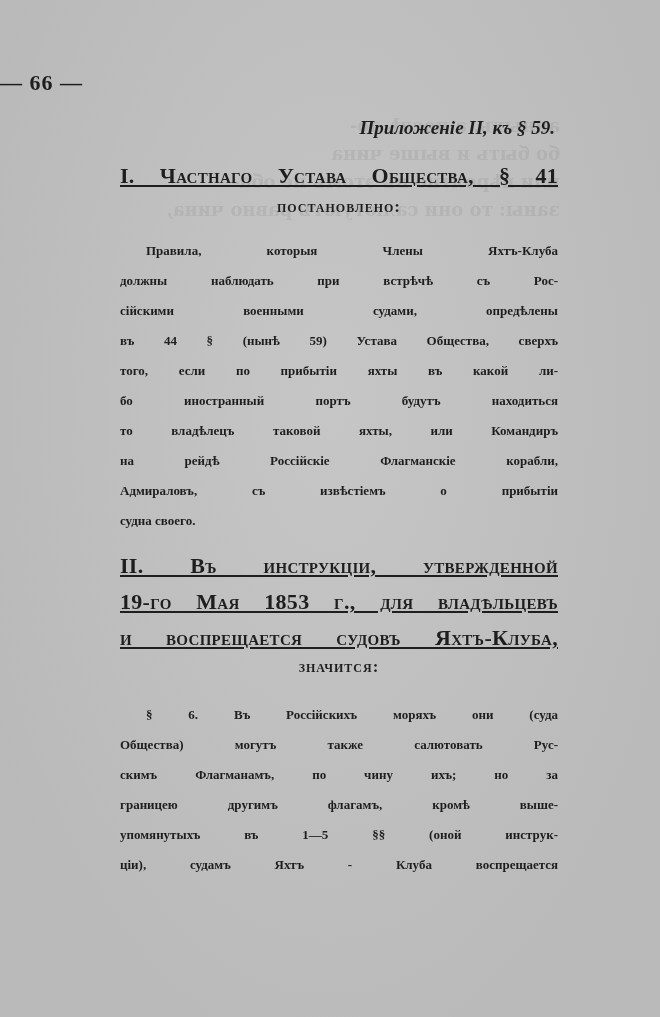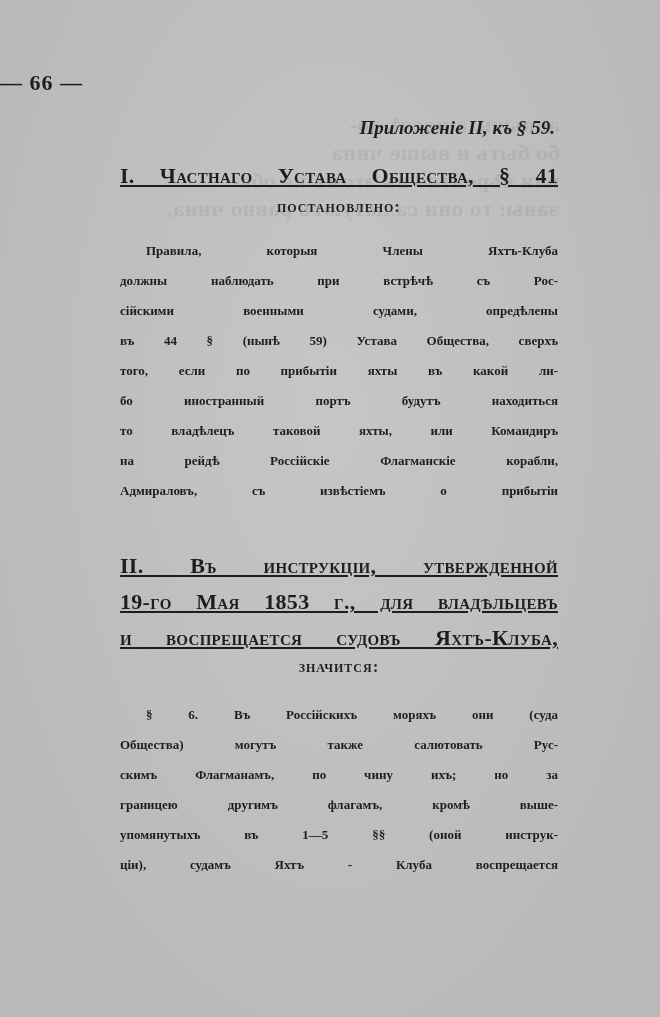--- a/index.html
+++ b/index.html
@@ -78,20 +78,21 @@
   <div class="block para" style="top:236px;">
     <span class="line indent">Правила, которыя Члены Яхтъ-Клуба</span>
     <span class="line">должны наблюдать при встрѣчѣ съ Рос-</span>
     <span class="line">сійскими военными судами, опредѣлены</span>
     <span class="line">въ 44 § (нынѣ 59) Устава Общества, сверхъ</span>
     <span class="line">того, если по прибытіи яхты въ какой ли-</span>
     <span class="line">бо иностранный портъ будутъ находиться</span>
     <span class="line">то владѣлецъ таковой яхты, или Командиръ</span>
     <span class="line">на рейдѣ Россійскіе Флагманскіе корабли,</span>
     <span class="line">Адмираловъ, съ извѣстіемъ о прибытіи</span>
+    <span class="line last">судна своего.</span>
   </div>
 
   <div class="block heading" style="top:548px;">
     <span class="line">II. Въ инструкціи, утвержденной</span>
     <span class="line">19-го Мая 1853 г., для владѣльцевъ</span>
     <span class="line">и воспрещается судовъ Яхтъ-Клуба,</span>
   </div>
   <div class="block sub" style="top:654px;">значится:</div>
 
   <div class="block para" style="top:700px;">

